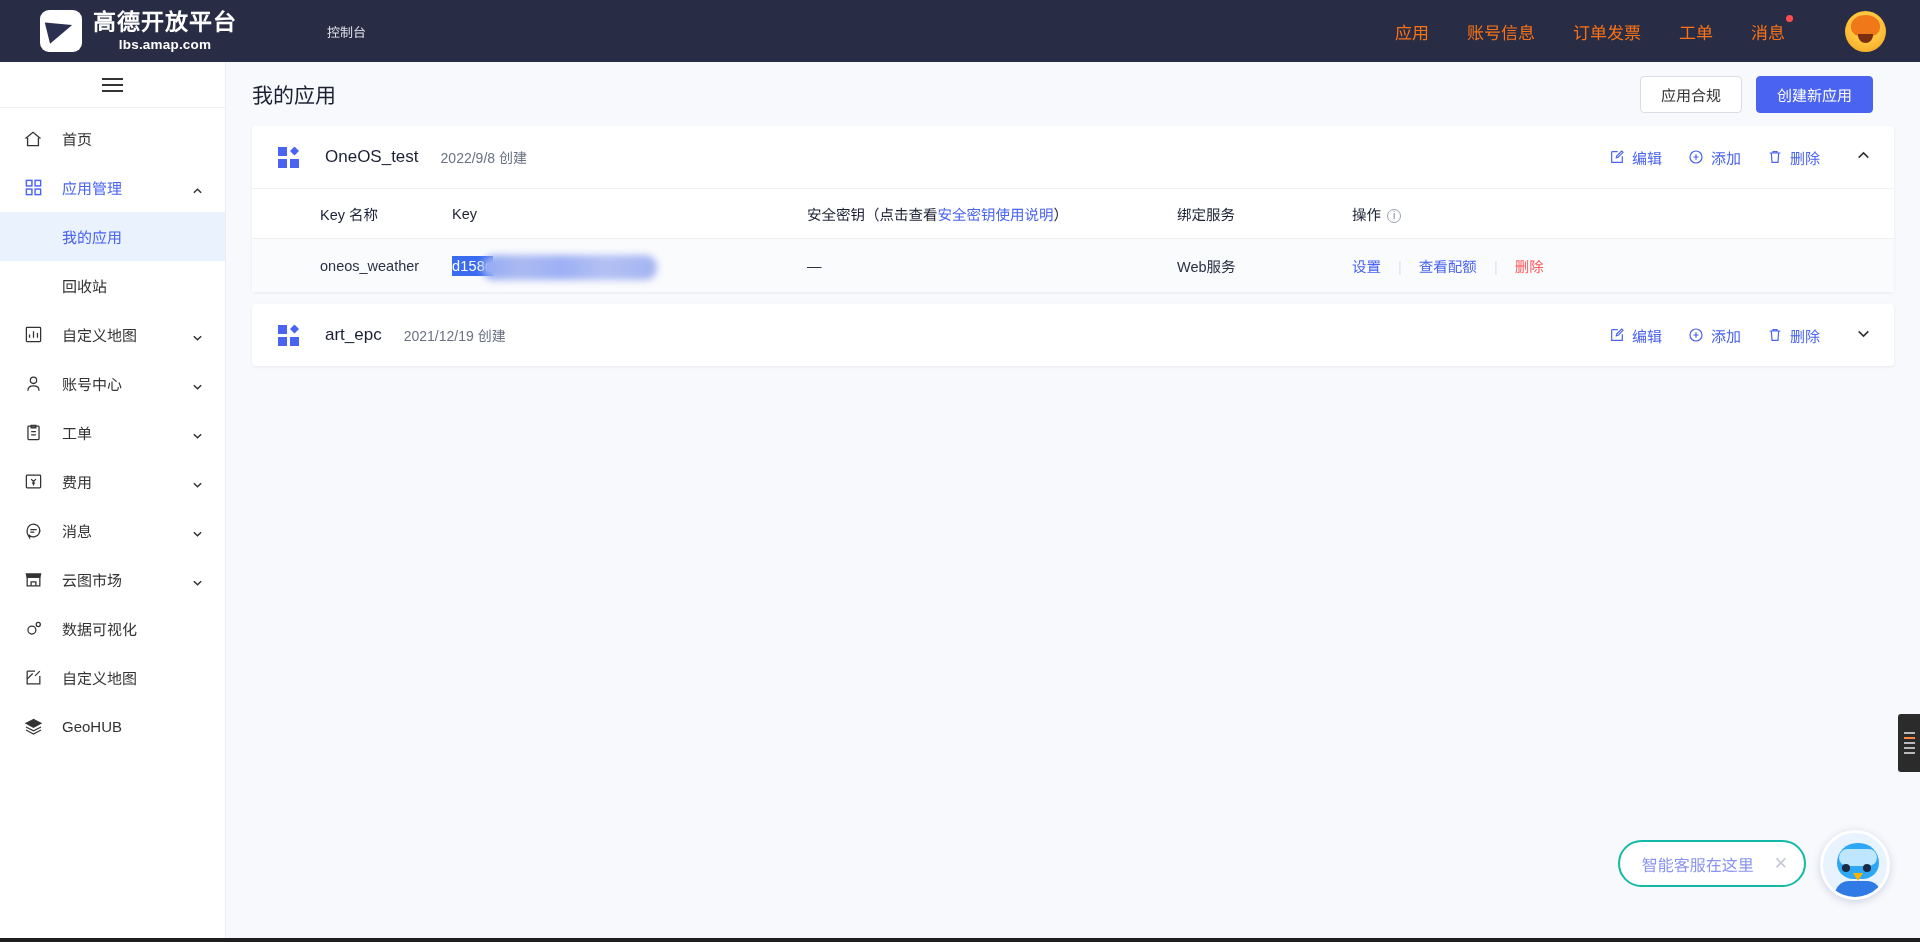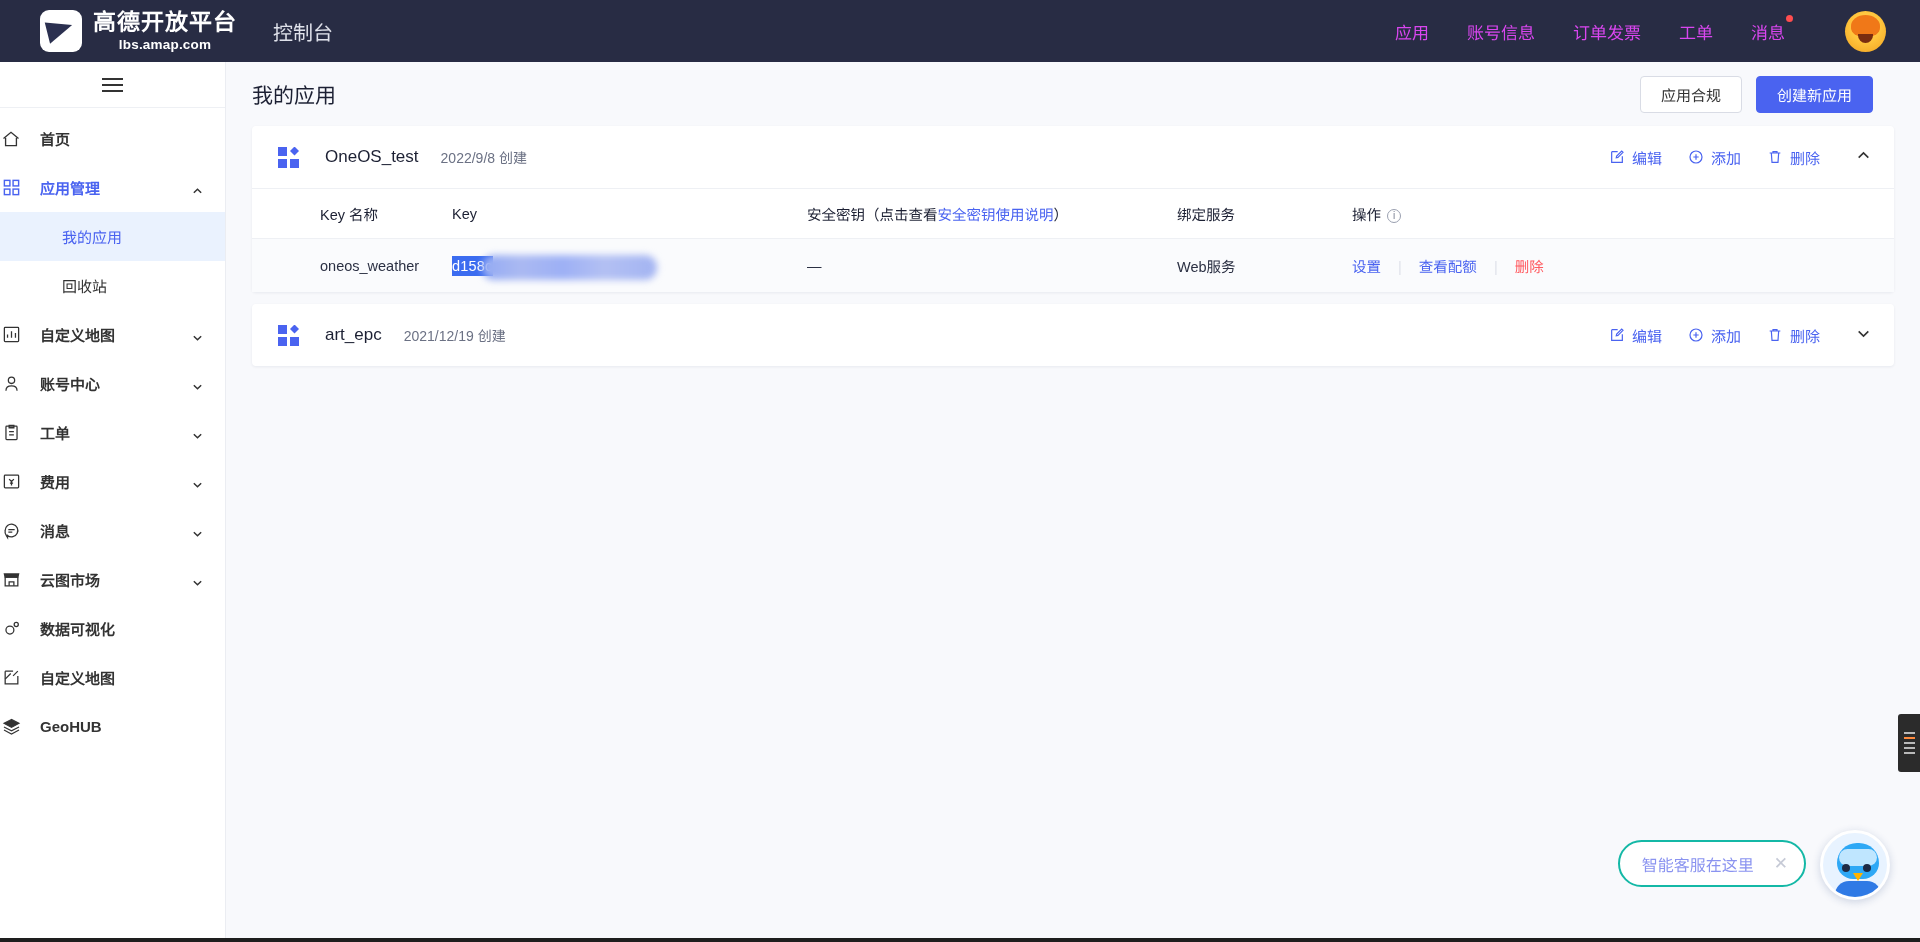--- a/index.html
+++ b/index.html
@@ -33,28 +33,28 @@
   .brand-text { margin-left: 11px; line-height: 1; }
   .brand-cn {
     color: #fff; font-size: 23px; letter-spacing: 1px;
     font-weight: 700; display: block;
   }
   .brand-en {
     color: #fff; font-size: 13.5px; font-weight: 700;
     display: block; margin-top: 4px; letter-spacing: .2px;
   }
   .console-label {
-    color: #dfe1ea; font-size: 20px; margin-left: 36px;
+    color: #dfe1ea; font-size: 13px; margin-left: 90px;
   }
   .topnav {
     margin-left: auto; margin-right: 34px;
     display: flex; align-items: center; gap: 38px;
   }
   .topnav-item {
-    color: #d946ef; font-size: 17px; cursor: pointer;
+    color: #f97316; font-size: 17px; cursor: pointer;
     position: relative; white-space: nowrap;
   }
   .topnav-item .dot {
     position: absolute; top: -4px; right: -8px;
     width: 7px; height: 7px; border-radius: 50%;
     background: #ff4d4f;
   }
   .avatar {
     width: 41px; height: 41px; border-radius: 50%;
     background: radial-gradient(circle at 50% 38%, #ffd45e 0%, #ffc53d 46%, #f0a020 100%);
@@ -86,22 +86,22 @@
     border-bottom: 1px solid #eef0f4;
     cursor: pointer;
   }
   .hamburger { width: 21px; }
   .hamburger span {
     display: block; height: 2px; background: #333; margin: 4px 0;
   }
   .nav { padding-top: 6px; }
   .nav-item {
     height: 49px; display: flex; align-items: center;
-    cursor: pointer; position: relative;
-    color: #333; font-size: 15px; font-weight: bold;
+    padding-left: 22px; cursor: pointer; position: relative;
+    color: #333; font-size: 15px;
   }
   .nav-item .ico {
     width: 22px; height: 22px; flex: none; margin-right: 18px;
     display: flex; align-items: center; justify-content: center;
   }
   .nav-item .ico svg { display: block; }
   .nav-item.accent { color: #4a63f0; }
   .nav-chevron {
     position: absolute; right: 22px; top: 50%;
     transform: translateY(-50%);

